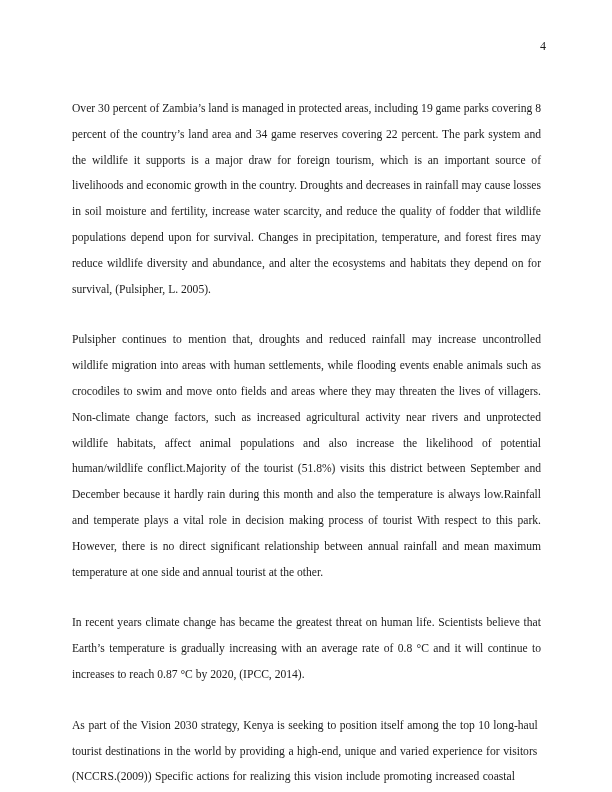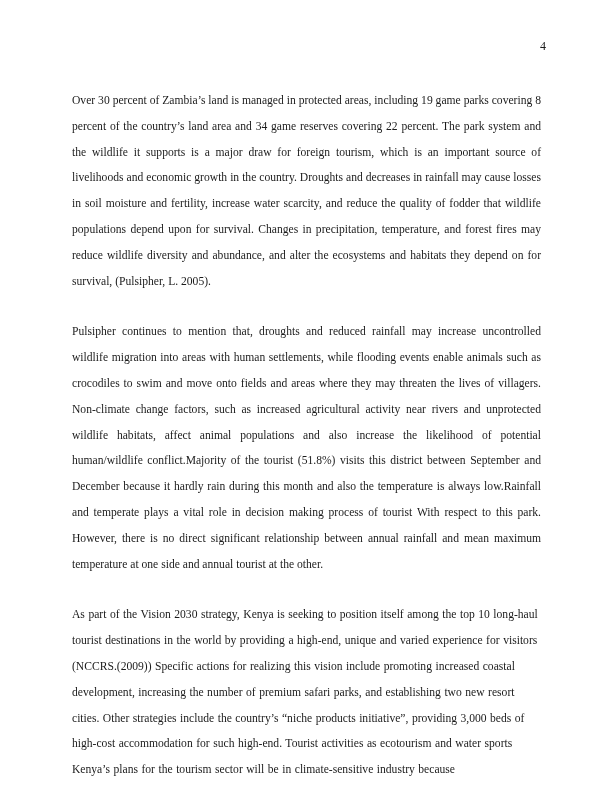--- a/index.html
+++ b/index.html
@@ -29,21 +29,21 @@
     line-height: 16px;
     color: #1b1b1b;
   }
   .body-text {
     position: absolute;
     top: 84px;
     left: 72px;
     width: 469px;
   }
   p.para {
-    margin: 4px 0 25px 0;
+    margin: 12px 0 25px 0;
     font-size: 11.6px;
     line-height: 25.8px;
     text-align: justify;
     text-justify: inter-word;
     color: #1b1b1b;
     -webkit-font-smoothing: antialiased;
   }
   p.para:last-child {
     margin-bottom: 0;
   }
@@ -59,18 +59,19 @@
 <div class="page">
 
   <div class="page-number">4</div>
 
   <div class="body-text">
 
     <p class="para">Over 30 percent of Zambia’s land is managed in protected areas, including 19 game parks covering 8 percent of the country’s land area and 34 game reserves covering 22 percent. The park system and the wildlife it supports is a major draw for foreign tourism, which is an important source of livelihoods and economic growth in the country. Droughts and decreases in rainfall may cause losses in soil moisture and fertility, increase water scarcity, and reduce the quality of fodder that wildlife populations depend upon for survival. Changes in precipitation, temperature, and forest fires may reduce wildlife diversity and abundance, and alter the ecosystems and habitats they depend on for survival, (Pulsipher, L. 2005).</p>
 
     <p class="para">Pulsipher continues to mention that, droughts and reduced rainfall may increase uncontrolled wildlife migration into areas with human settlements, while flooding events enable animals such as crocodiles to swim and move onto fields and areas where they may threaten the lives of villagers. Non-climate change factors, such as increased agricultural activity near rivers and unprotected wildlife habitats, affect animal populations and also increase the likelihood of potential human/wildlife conflict.Majority of the tourist (51.8%) visits this district between September and December because it hardly rain during this month and also the temperature is always low.Rainfall and temperate plays a vital role in decision making process of tourist With respect to this park. However, there is no direct significant relationship between annual rainfall and mean maximum temperature at one side and annual tourist at the other.</p>
 
+    <p class="para">In recent years climate change has became the greatest threat on human life. Scientists believe that Earth’s temperature is gradually increasing with an average rate of 0.8 °C and it will continue to increases to reach 0.87 °C by 2020, (IPCC, 2014).</p>
 
     <p class="para ragged">As part of the  Vision 2030 strategy, Kenya is seeking to position  itself  among the top 10 long-haul tourist destinations in  the world by  providing  a high-end, unique  and  varied  experience for  visitors (NCCRS.(2009)) Specific actions for realizing this vision include promoting increased coastal development, increasing the number of premium safari parks, and establishing two new resort cities. Other strategies include the country’s “niche products initiative”, providing 3,000 beds of high-cost accommodation for such high-end. Tourist activities as ecotourism and water sports Kenya’s plans for the tourism sector will be in climate-sensitive industry because</p>
 
   </div>
 
 </div>
 
 </body></html>

